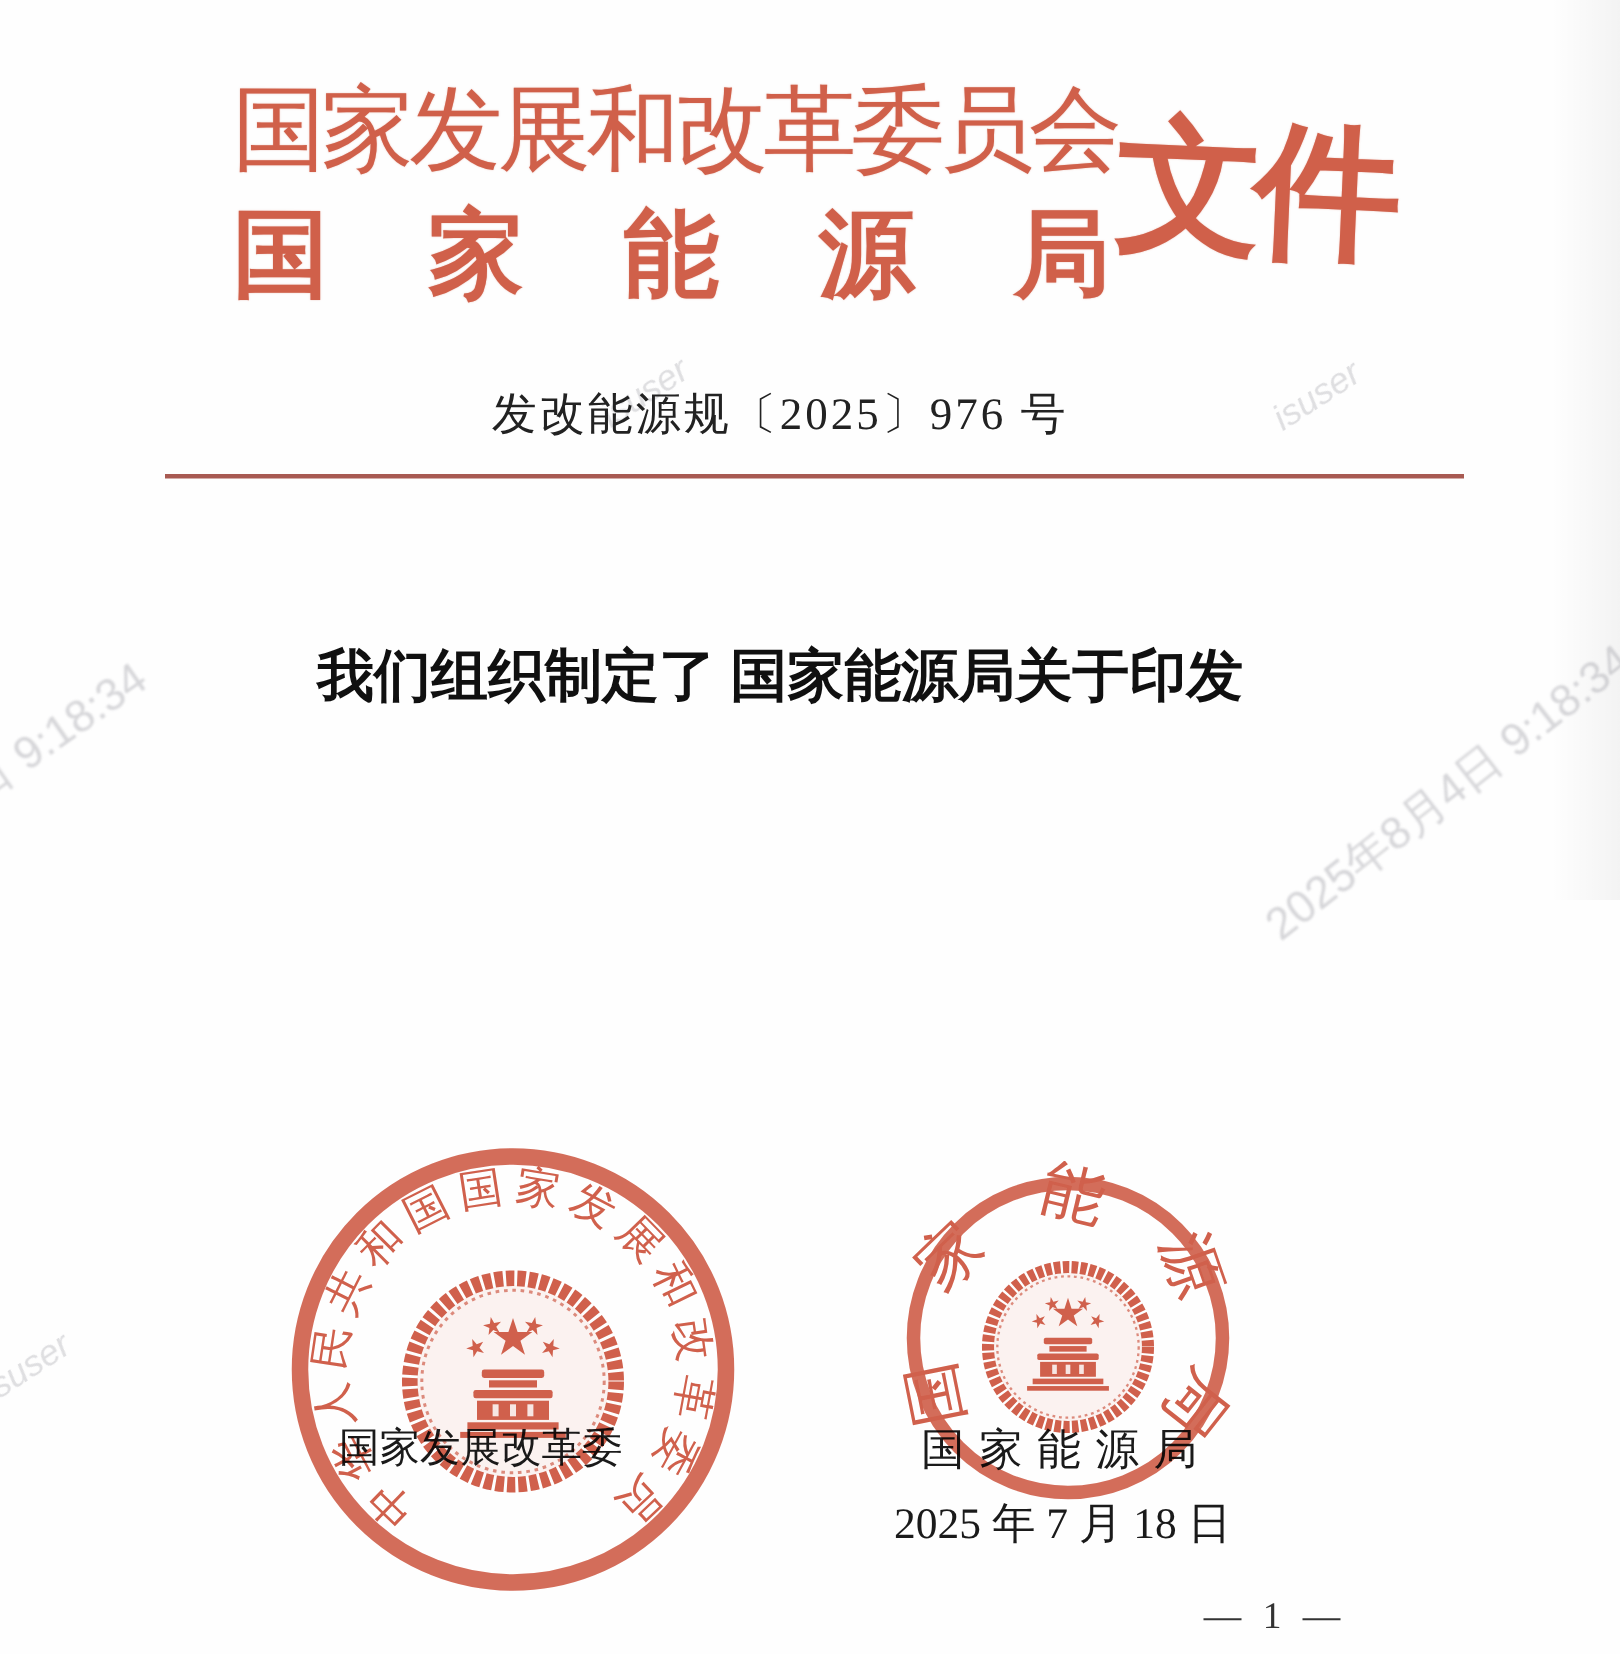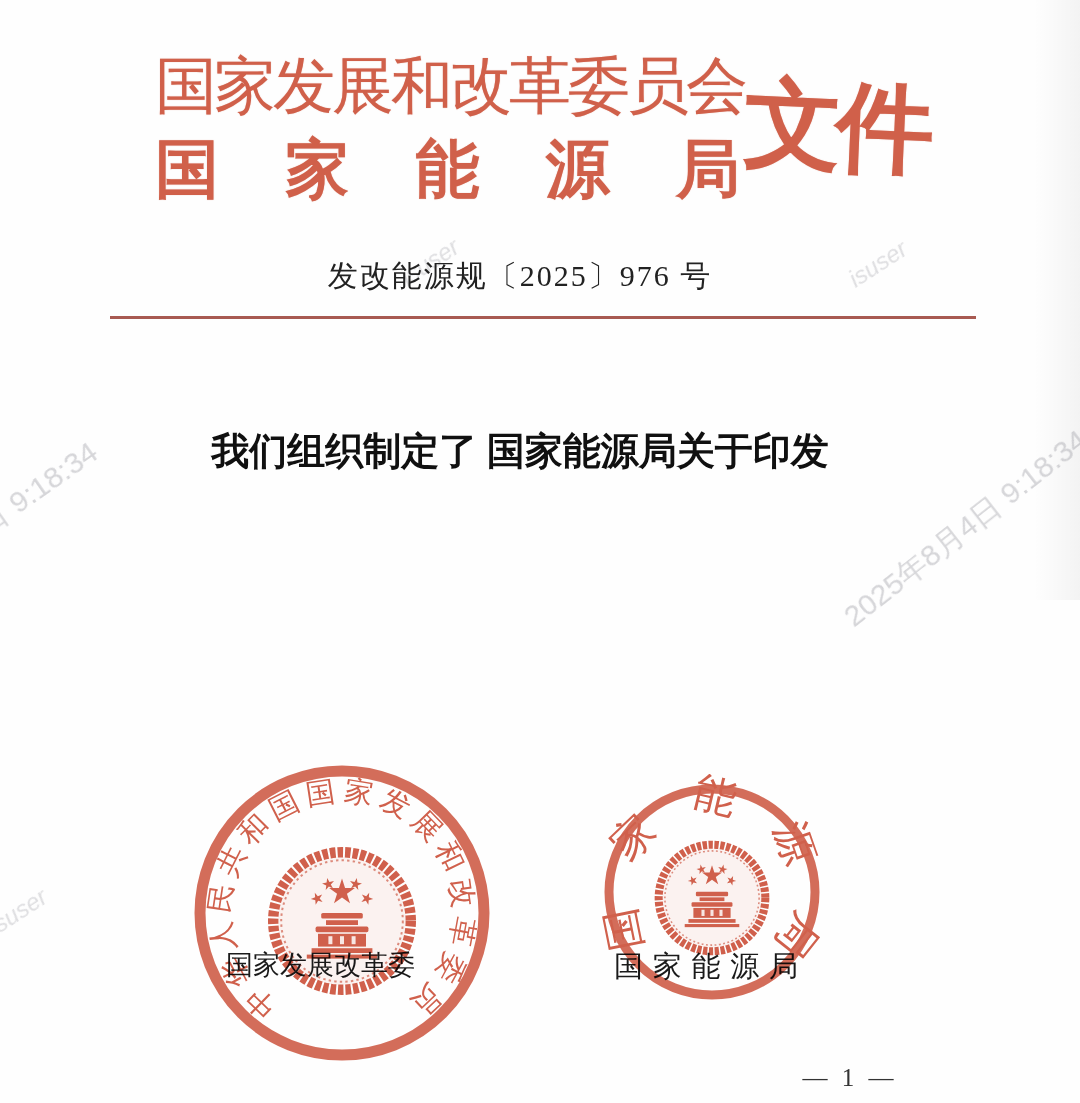--- a/index.html
+++ b/index.html
@@ -109,20 +109,21 @@
 
 
   <div class="sig-ndrc">国家发展改革委</div>
   <div class="sig-nea">
     <span>国</span>
     <span>家</span>
     <span>能</span>
     <span>源</span>
     <span>局</span>
   </div>
+  <div class="issue-date">2025 年 7 月 18 日</div>
   <div class="page-number">— 1 —</div>
 
   <svg width="0" height="0" style="position:absolute" aria-hidden="true">
     <defs>
       <polygon id="star5" fill="currentColor" points="0,-1 0.225,-0.309 0.951,-0.309 0.364,0.118 0.588,0.809 0,0.382 -0.588,0.809 -0.364,0.118 -0.951,-0.309 -0.225,-0.309"></polygon>
       <g id="emblem">
         <circle r="80" fill="currentColor" opacity="0.08"></circle>
         <circle r="86" fill="none" stroke="currentColor" stroke-width="13" stroke-dasharray="7 2.5"></circle>
         <circle r="76" fill="none" stroke="currentColor" stroke-width="2.5" stroke-dasharray="3 4" opacity="0.7"></circle>
         <use href="#star5" transform="translate(0,-36) scale(17)"></use>

